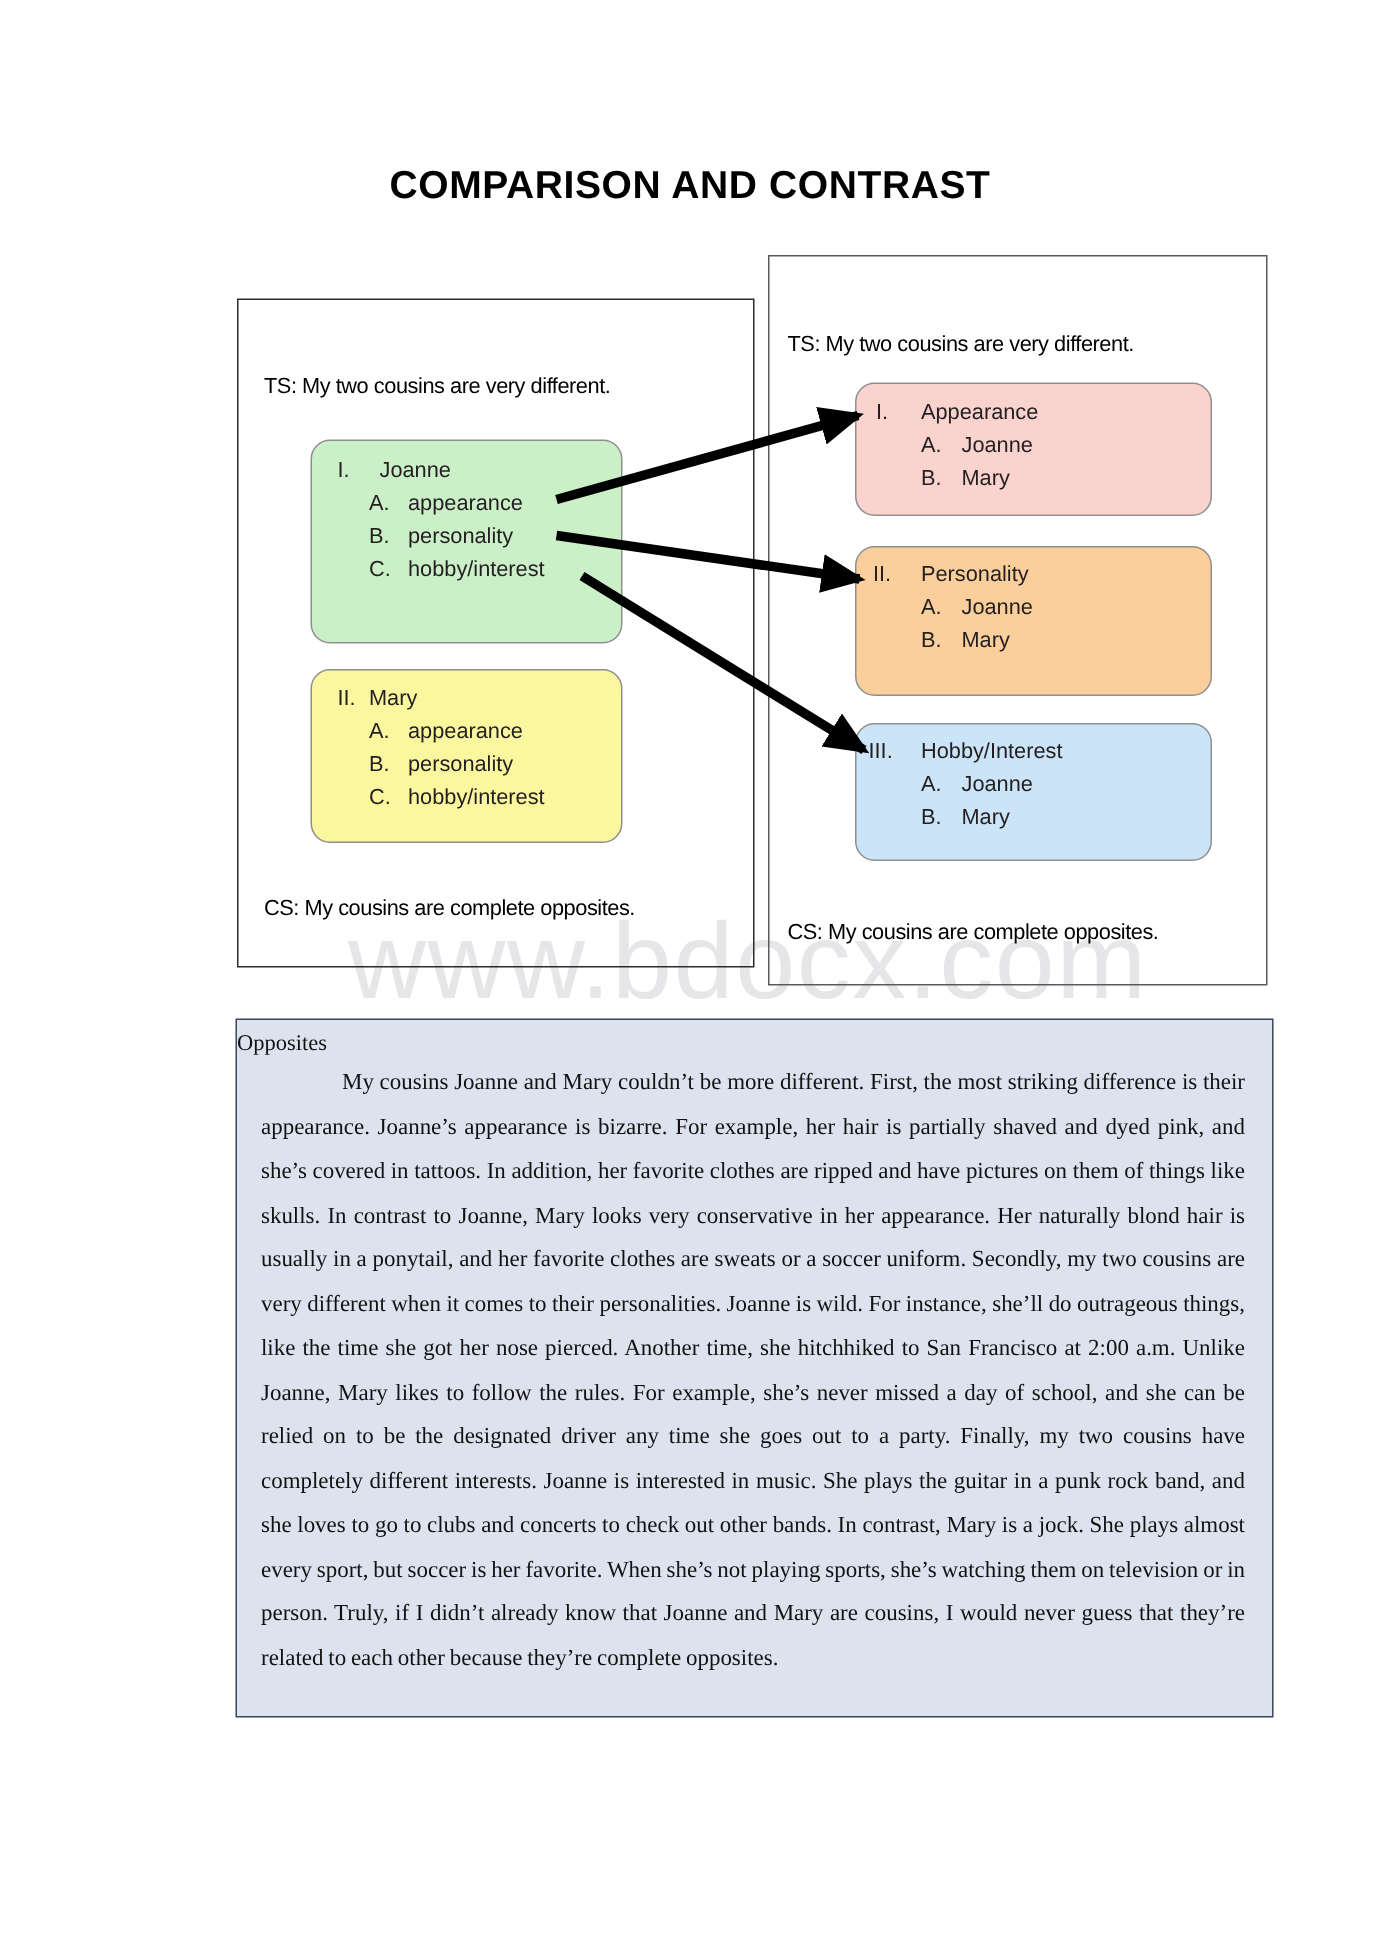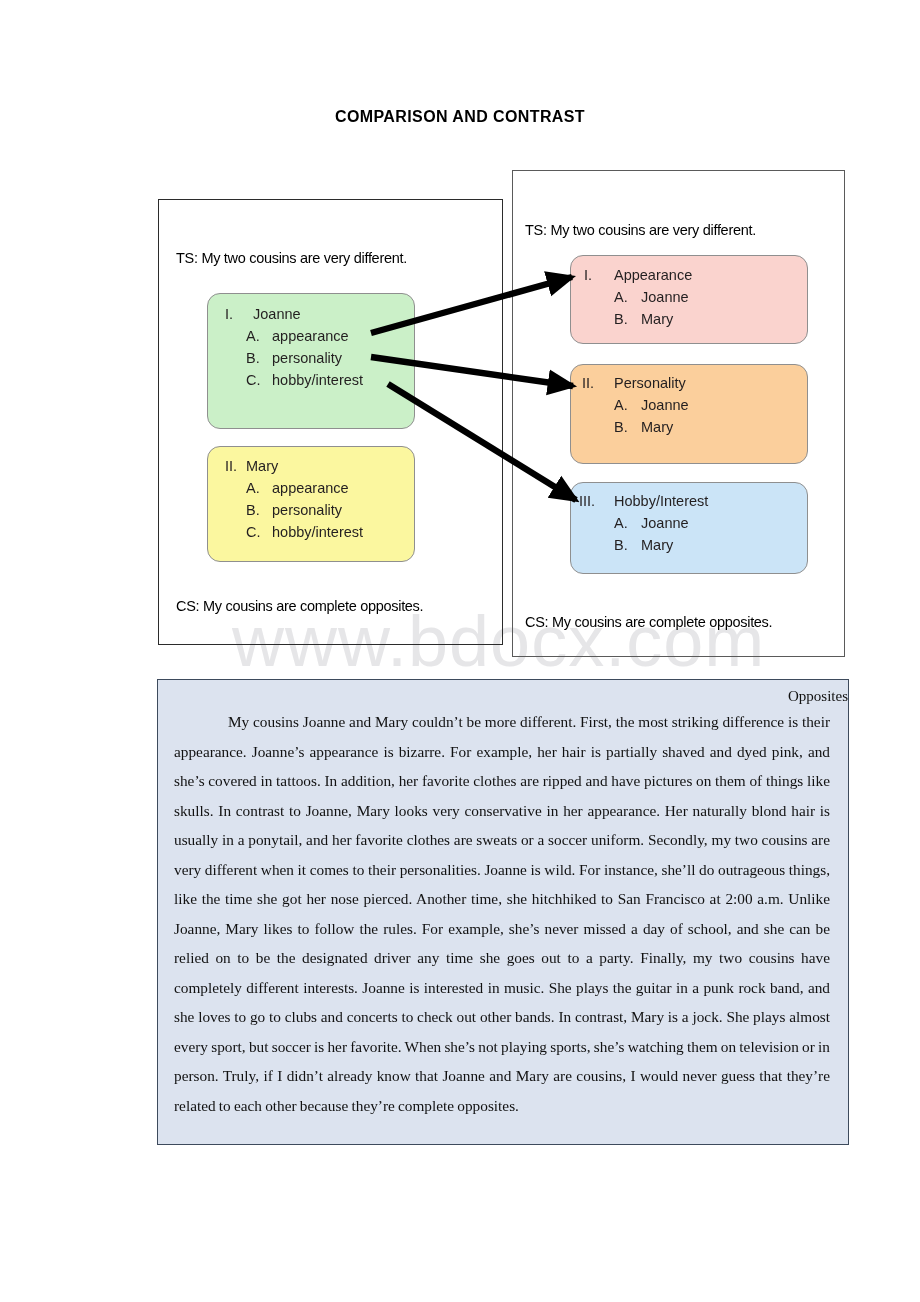--- a/index.html
+++ b/index.html
@@ -16,21 +16,21 @@
     overflow: hidden;
   }
 
   
   #page-title {
     position: absolute;
     left: 0;
     top: 108px;
     width: 920px;
     text-align: center;
-    font-size: 16px;
+    font-size: 26px;
     font-weight: bold;
     letter-spacing: 0.4px;
     color: #000000;
   }
 
   
   #watermark {
     position: absolute;
     left: 232px;
     top: 600px;
@@ -150,21 +150,21 @@
     left: 157px;
     top: 679px;
     width: 692px;
     height: 466px;
     box-sizing: border-box;
     background: #dce3ef;
     border: 1.2px solid #3d4a5c;
     z-index: 3;
   }
   #essay-title {
-    text-align: right;
+    text-align: left;
     font-family: "Liberation Serif", serif;
     font-size: 15px;
     color: #111111;
     margin-top: 8px;
   }
   #essay-body {
     font-family: "Liberation Serif", serif;
     font-size: 15.3px;
     color: #111111;
     line-height: 29.5px;

